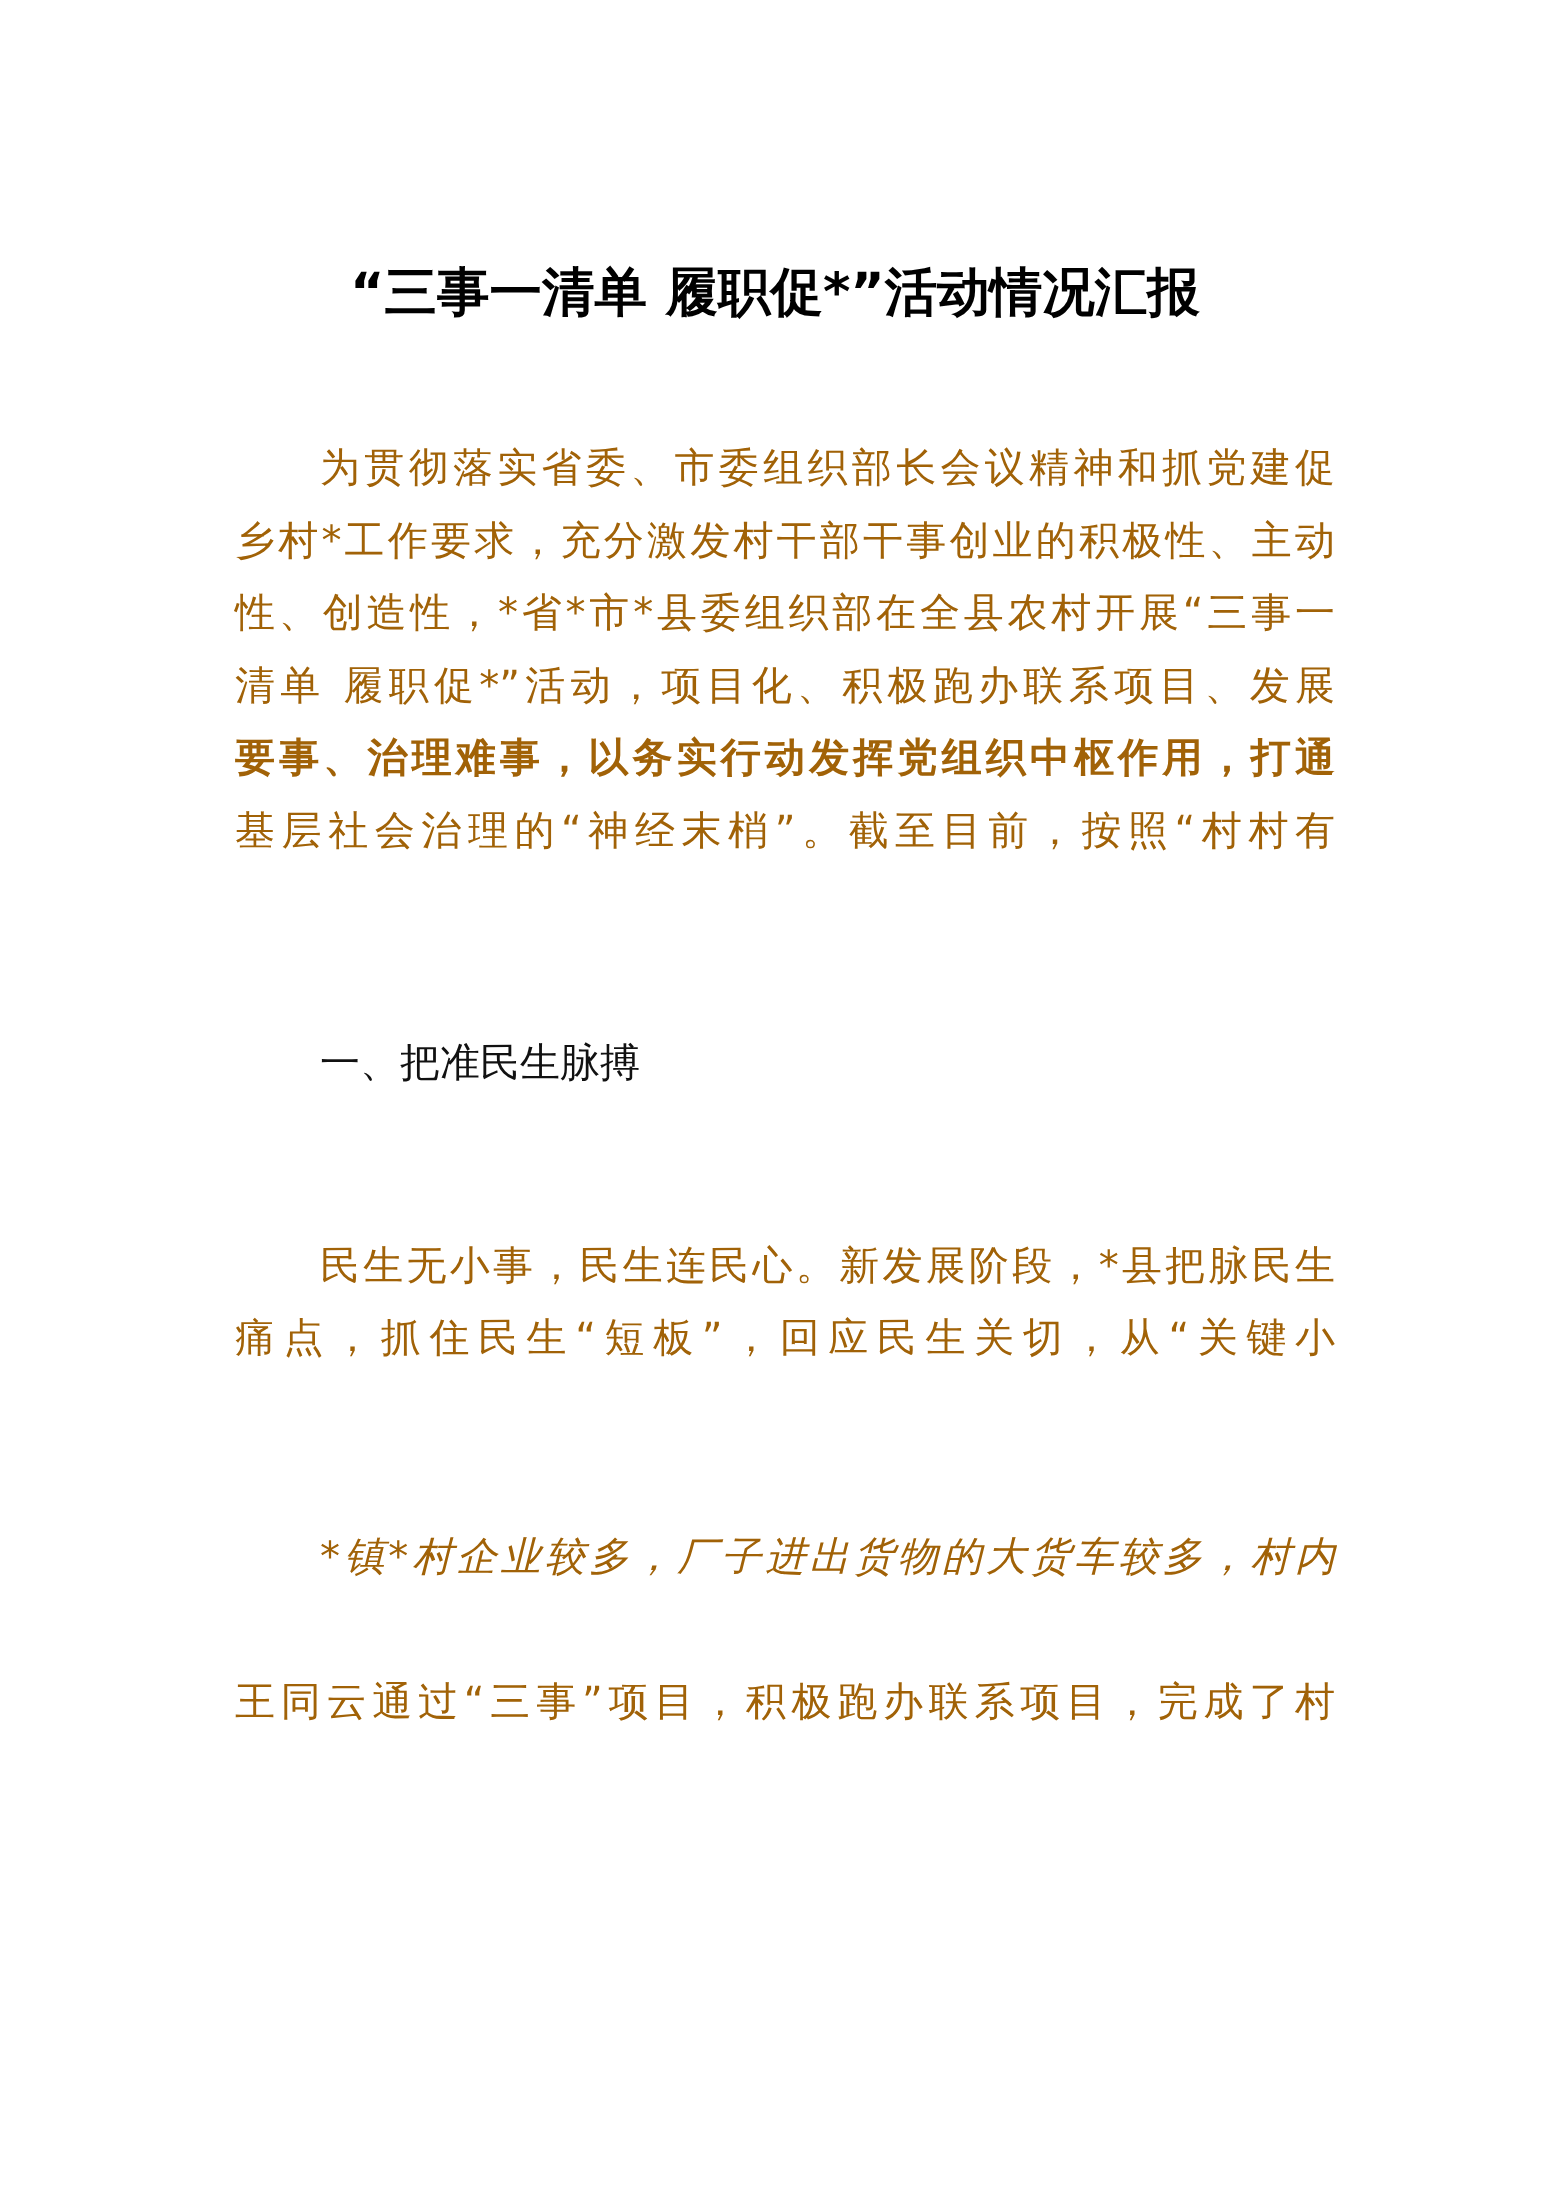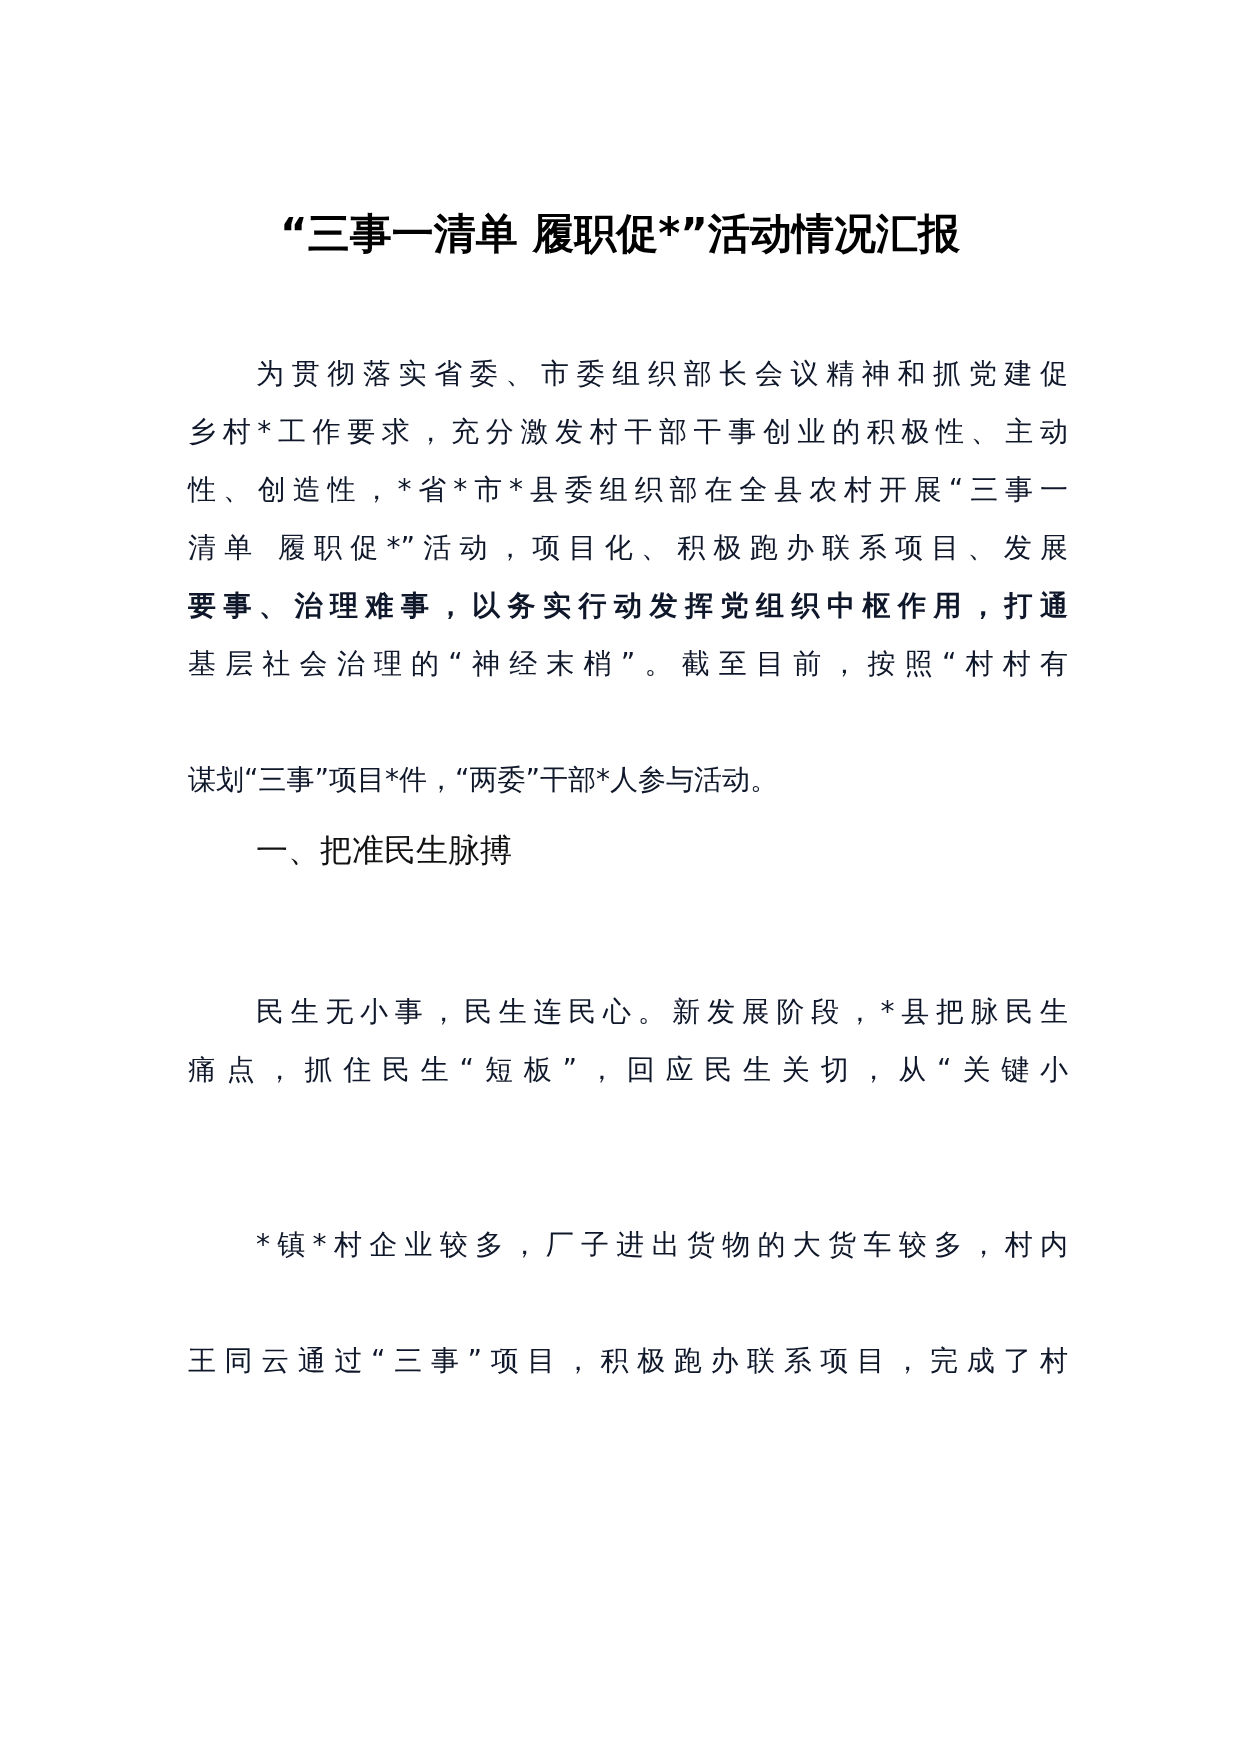--- a/index.html
+++ b/index.html
@@ -30,24 +30,24 @@
       font-size: 42px;
       font-weight: bold;
       letter-spacing: 0px;
       line-height: 60px;
       color: #000000;
     }
     .line {
       position: absolute;
       left: 188px;
       width: 880px;
-      font-size: 28px;
+      font-size: 32px;
       line-height: 40px;
       white-space: nowrap;
-      color: #0f172a;
+      color: #a16207;
     }
     .line.justify {
       text-align: justify;
       text-align-last: justify;
     }
     .line.indent {
       left: 256px;
       width: 812px;
     }
     .heading {
@@ -65,23 +65,22 @@
 <div class="page">
 
   <div class="title">“三事一清单 履职促*”活动情况汇报</div>
 
   <div class="line justify indent" style="top:354px;">为贯彻落实省委、市委组织部长会议精神和抓党建促</div>
   <div class="line justify" style="top:412px;">乡村*工作要求，充分激发村干部干事创业的积极性、主动</div>
   <div class="line justify" style="top:470px;">性、创造性，*省*市*县委组织部在全县农村开展“三事一</div>
   <div class="line justify" style="top:528px;">清单 履职促*”活动，项目化、积极跑办联系项目、发展</div>
   <div class="line justify" style="top:586px;font-weight:bold;">要事、治理难事，以务实行动发挥党组织中枢作用，打通</div>
   <div class="line justify" style="top:644px;">基层社会治理的“神经末梢”。截至目前，按照“村村有</div>
-  <div class="line" style="top:760px;">谋划“三事”项目*件，“两委”干部*人参与活动。</div>
 
   <div class="heading" style="top:830px;">一、把准民生脉搏</div>
 
   <div class="line justify indent" style="top:992px;">民生无小事，民生连民心。新发展阶段，*县把脉民生</div>
   <div class="line justify" style="top:1050px;">痛点，抓住民生“短板”，回应民生关切，从“关键小</div>
 
-  <div class="line justify indent" style="top:1225px;">*镇*村企业较多，厂子进出货物的大货车较多，村内</div>
+  <div class="line justify indent" style="top:1225px;font-style:italic;">*镇*村企业较多，厂子进出货物的大货车较多，村内</div>
   <div class="line justify" style="top:1341px;">王同云通过“三事”项目，积极跑办联系项目，完成了村</div>
 
 </div>
 
 </body></html>

